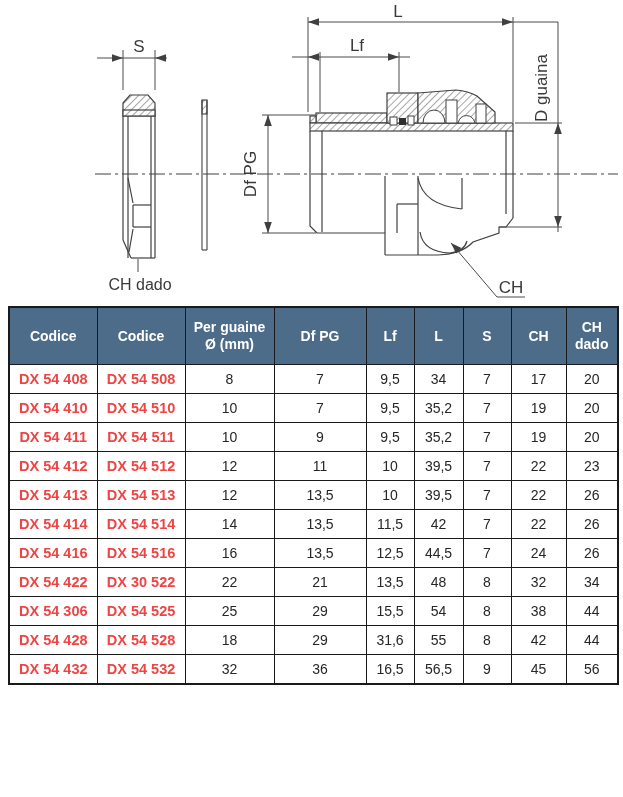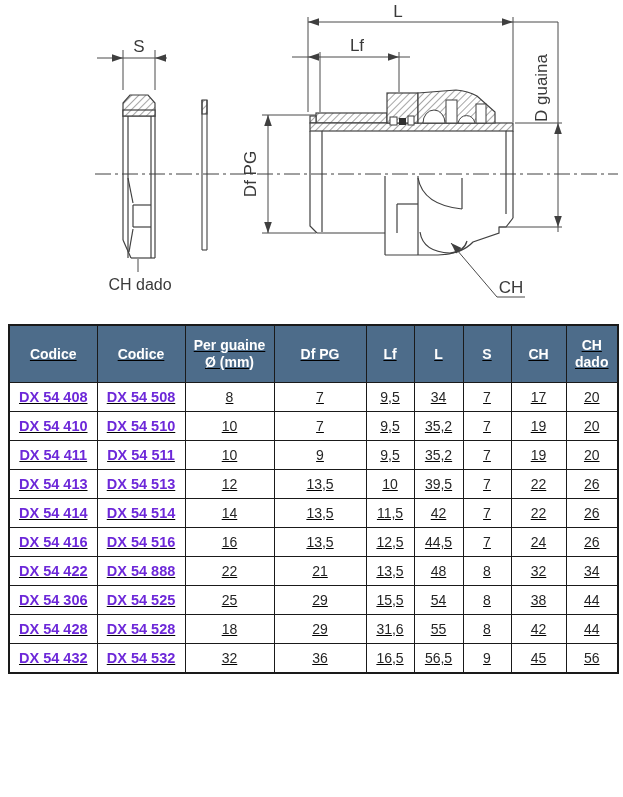--- a/index.html
+++ b/index.html
@@ -1,29 +1,29 @@
 <!DOCTYPE html>
 <html><head>
 <meta charset="utf-8">
 <style>
   html,body{margin:0;padding:0;}
   body{width:623px;height:797px;background:#ffffff;overflow:hidden;position:relative;
        font-family:"Liberation Sans",sans-serif;}
   .page{position:absolute;left:0;top:0;width:623px;height:797px;background:#ffffff;}
   .drawing{position:absolute;left:0;top:0;width:623px;height:310px;}
   .drawing text{font-family:"Liberation Sans",sans-serif;fill:#3a3a3a;}
-  .table-wrap{position:absolute;left:8px;top:324px;text-decoration:underline;}
+  .table-wrap{position:absolute;left:8px;top:306px;}
   table.spec{border-collapse:collapse;table-layout:fixed;width:609px;
              border:2px solid #1a1a1a;background:#ffffff;}
   table.spec th{background:#4d6c8a;color:#ffffff;font-size:14px;font-weight:bold;
                 height:56px;border:1px solid #1a1a1a;text-align:center;vertical-align:middle;
                 line-height:1.18;white-space:pre-line;padding:0 2px;}
   table.spec td{border:1px solid #1a1a1a;height:28px;text-align:center;vertical-align:middle;
                 font-size:14px;color:#262626;padding:0 2px;}
-  table.spec td.code{font-weight:bold;color:#6d28d9;font-size:14.5px;margin-left:8px;}
+  table.spec td.code{font-weight:bold;color:#ef4444;font-size:14.5px;margin-left:8px;}
 </style>
 </head>
 <body>
 
 <div class="page">
 
   <svg class="drawing" viewBox="0 0 623 310" xmlns="http://www.w3.org/2000/svg">
     <defs>
       <pattern id="hatch" width="5" height="5" patternUnits="userSpaceOnUse" patternTransform="rotate(45)">
         <rect width="5" height="5" fill="#ffffff"></rect>
@@ -198,20 +198,31 @@
             <td class="code">DX 54 511</td>
             <td>10</td>
             <td>9</td>
             <td>9,5</td>
             <td>35,2</td>
             <td>7</td>
             <td>19</td>
             <td>20</td>
           </tr>
           <tr>
+            <td class="code">DX 54 412</td>
+            <td class="code">DX 54 512</td>
+            <td>12</td>
+            <td>11</td>
+            <td>10</td>
+            <td>39,5</td>
+            <td>7</td>
+            <td>22</td>
+            <td>23</td>
+          </tr>
+          <tr>
             <td class="code">DX 54 413</td>
             <td class="code">DX 54 513</td>
             <td>12</td>
             <td>13,5</td>
             <td>10</td>
             <td>39,5</td>
             <td>7</td>
             <td>22</td>
             <td>26</td>
           </tr>
@@ -232,21 +243,21 @@
             <td>16</td>
             <td>13,5</td>
             <td>12,5</td>
             <td>44,5</td>
             <td>7</td>
             <td>24</td>
             <td>26</td>
           </tr>
           <tr>
             <td class="code">DX 54 422</td>
-            <td class="code">DX 54 888</td>
+            <td class="code">DX 30 522</td>
             <td>22</td>
             <td>21</td>
             <td>13,5</td>
             <td>48</td>
             <td>8</td>
             <td>32</td>
             <td>34</td>
           </tr>
           <tr>
             <td class="code">DX 54 306</td>

